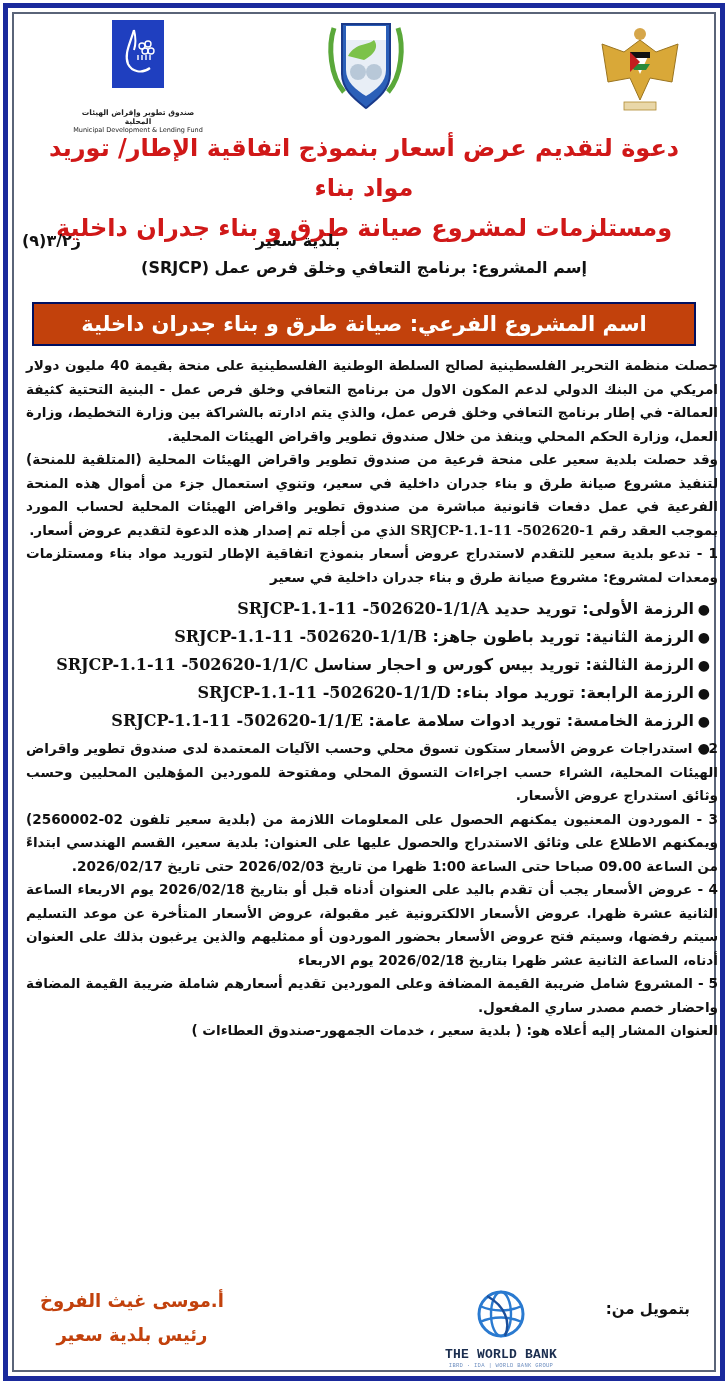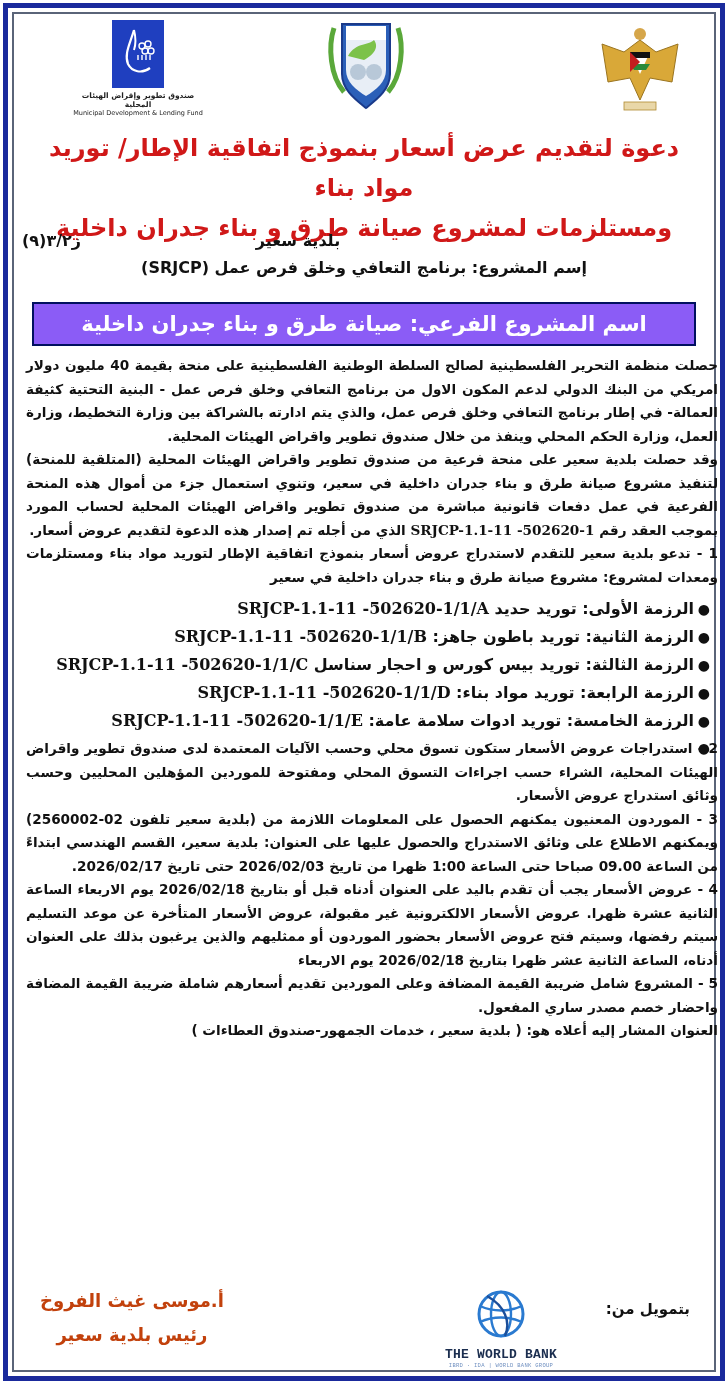--- a/index.html
+++ b/index.html
@@ -15,21 +15,21 @@
     border: 2px solid #5a6478; background: #fff;
   }
 
   .header { position: absolute; left: 16px; top: 16px; width: 696px; height: 100px; }
   .logo { position: absolute; }
   .logo-mdlf { left: 52px; top: 4px; width: 140px; text-align: center; direction: ltr; }
   .mdlf-box {
     width: 52px; height: 68px; margin: 0 auto; background: #1f3fbf;
     display: flex; align-items: center; justify-content: center; position: relative;
   }
-  .mdlf-caption-ar { font-size: 7.5px; font-weight: bold; color: #222; margin-top: 3px; direction: rtl; }
+  .mdlf-caption-ar { font-size: 7.5px; font-weight: bold; color: #222; margin-top: 20px; direction: rtl; }
   .mdlf-caption-en { font-size: 6.5px; font-weight: normal; color: #222; }
 
   .logo-municipality { left: 308px; top: 0px; width: 84px; height: 94px; }
   .logo-eagle { left: 578px; top: 6px; width: 92px; height: 92px; }
 
   .title {
     position: absolute; left: 20px; top: 128px; width: 688px;
     text-align: center; color: #d01818; font-weight: bold; font-size: 24px; line-height: 40px;
   }
   .ref-code {
@@ -38,21 +38,21 @@
   .municipality-line {
     position: absolute; left: 0; width: 596px; top: 231px; text-align: center;
     font-size: 16px; font-weight: bold;
   }
   .project-line {
     position: absolute; left: 0; width: 728px; top: 258px; text-align: center;
     font-size: 16px; font-weight: bold;
   }
   .banner {
     position: absolute; left: 32px; top: 302px; width: 664px; height: 44px;
-    background: #8b5cf6; border: 2px solid #001060;
+    background: #c2410c; border: 2px solid #001060;
     color: #fff; font-size: 21px; font-weight: bold; text-align: center; line-height: 40px;
   }
 
   .body {
     position: absolute; left: 26px; top: 354px; width: 692px;
     font-size: 13.6px; font-weight: bold; line-height: 23.5px; text-align: justify;
     direction: rtl;
   }
   .body p { margin: 0; }
   .pkg-list { list-style: none; padding-right: 6px; margin-top: 6px; }

